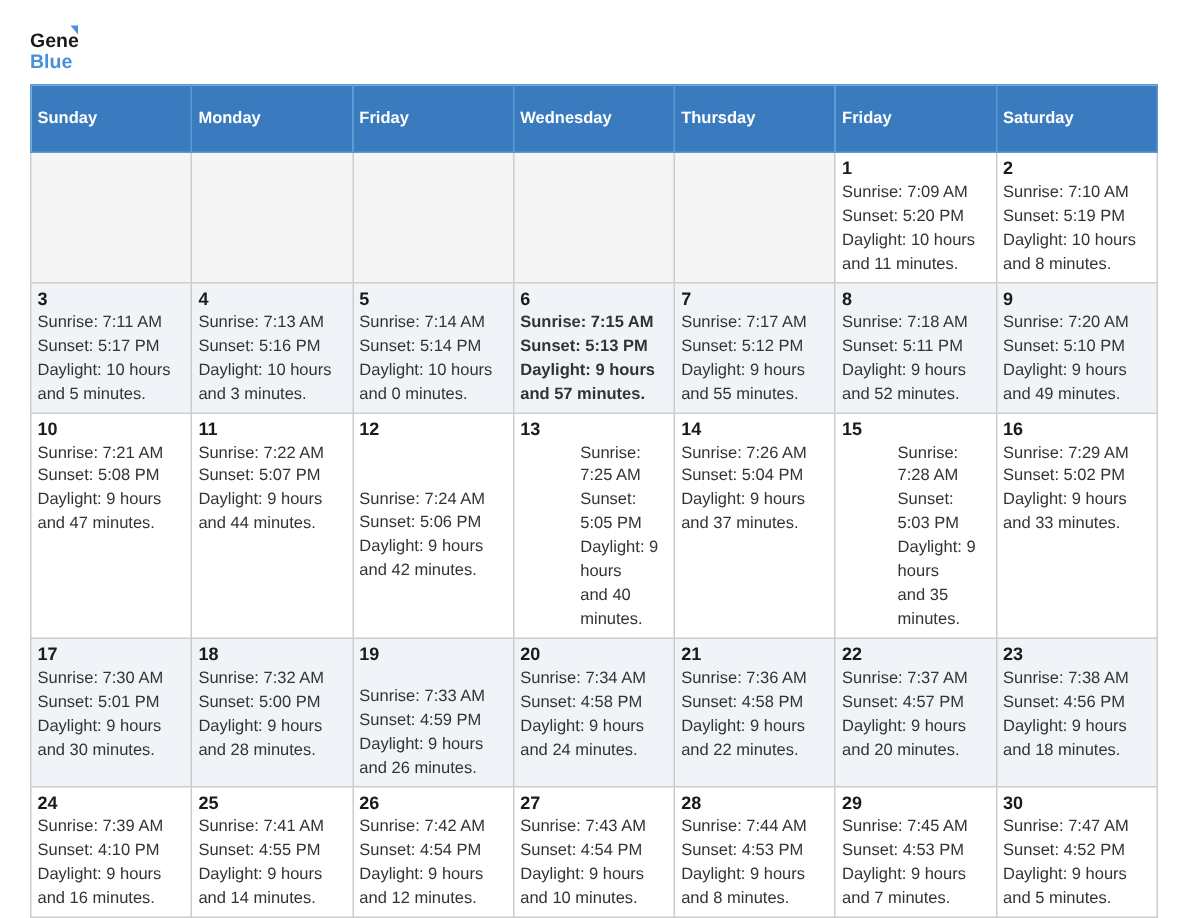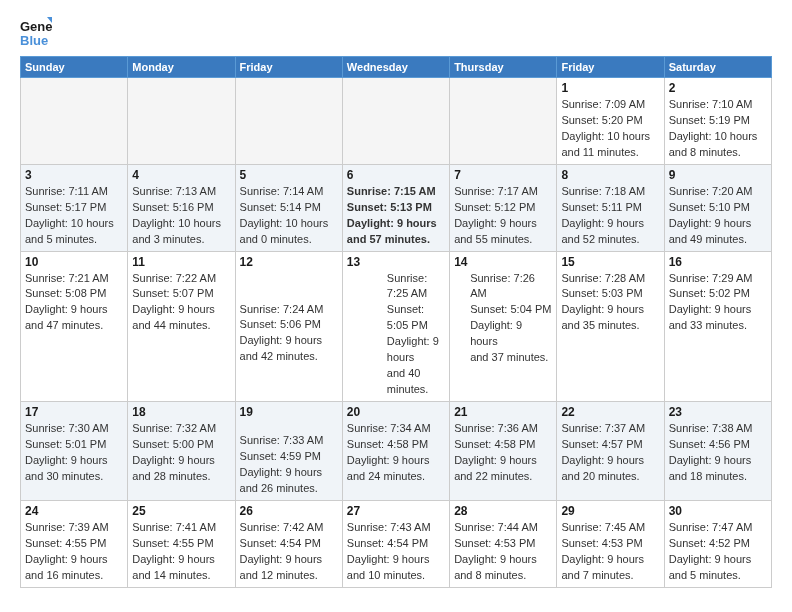--- a/index.html
+++ b/index.html
@@ -41,21 +41,21 @@
     .calendar {
       width: 100%;
       border-collapse: collapse;
       table-layout: fixed;
     }
     .calendar th {
       background: #3a7abf;
       color: #fff;
       font-size: 11px;
       font-weight: bold;
-      padding: 4px 4px;
+      padding: 16px 4px;
       border: 1px solid #5a9ad5;
       text-align: left;
     }
     .calendar td {
       border: 1px solid #ccc;
       vertical-align: top;
       padding: 3px 4px;
       font-size: 9px;
       color: #333;
       height: 82px;
@@ -207,28 +207,28 @@
           </td>
           <td>
             <span class="day-num">13</span>
             <div class="day-info" style="white-space: pre-line; margin-left: 40px;">Sunrise: 7:25 AM
 Sunset: 5:05 PM
 Daylight: 9 hours
 and 40 minutes.</div>
           </td>
           <td>
             <span class="day-num">14</span>
-            <div class="day-info" style="white-space: pre-line; margin-left: 16px;">Sunrise: 7:26 AM
+            <div class="day-info" style="white-space: pre-line;">Sunrise: 7:26 AM
 Sunset: 5:04 PM
 Daylight: 9 hours
 and 37 minutes.</div>
           </td>
           <td>
             <span class="day-num">15</span>
-            <div class="day-info" style="white-space: pre-line;">Sunrise: 7:28 AM
+            <div class="day-info" style="white-space: pre-line; margin-left: 37px;">Sunrise: 7:28 AM
 Sunset: 5:03 PM
 Daylight: 9 hours
 and 35 minutes.</div>
           </td>
           <td>
             <span class="day-num">16</span>
             <div class="day-info" style="white-space: pre-line;">Sunrise: 7:29 AM
 Sunset: 5:02 PM
 Daylight: 9 hours
 and 33 minutes.</div>
@@ -282,21 +282,21 @@
             <div class="day-info" style="white-space: pre-line;">Sunrise: 7:38 AM
 Sunset: 4:56 PM
 Daylight: 9 hours
 and 18 minutes.</div>
           </td>
         </tr>
         <tr>
           <td>
             <span class="day-num">24</span>
             <div class="day-info" style="white-space: pre-line;">Sunrise: 7:39 AM
-Sunset: 4:55 PM
+Sunset: 4:10 PM
 Daylight: 9 hours
 and 16 minutes.</div>
           </td>
           <td>
             <span class="day-num">25</span>
             <div class="day-info" style="white-space: pre-line;">Sunrise: 7:41 AM
 Sunset: 4:55 PM
 Daylight: 9 hours
 and 14 minutes.</div>
           </td>

